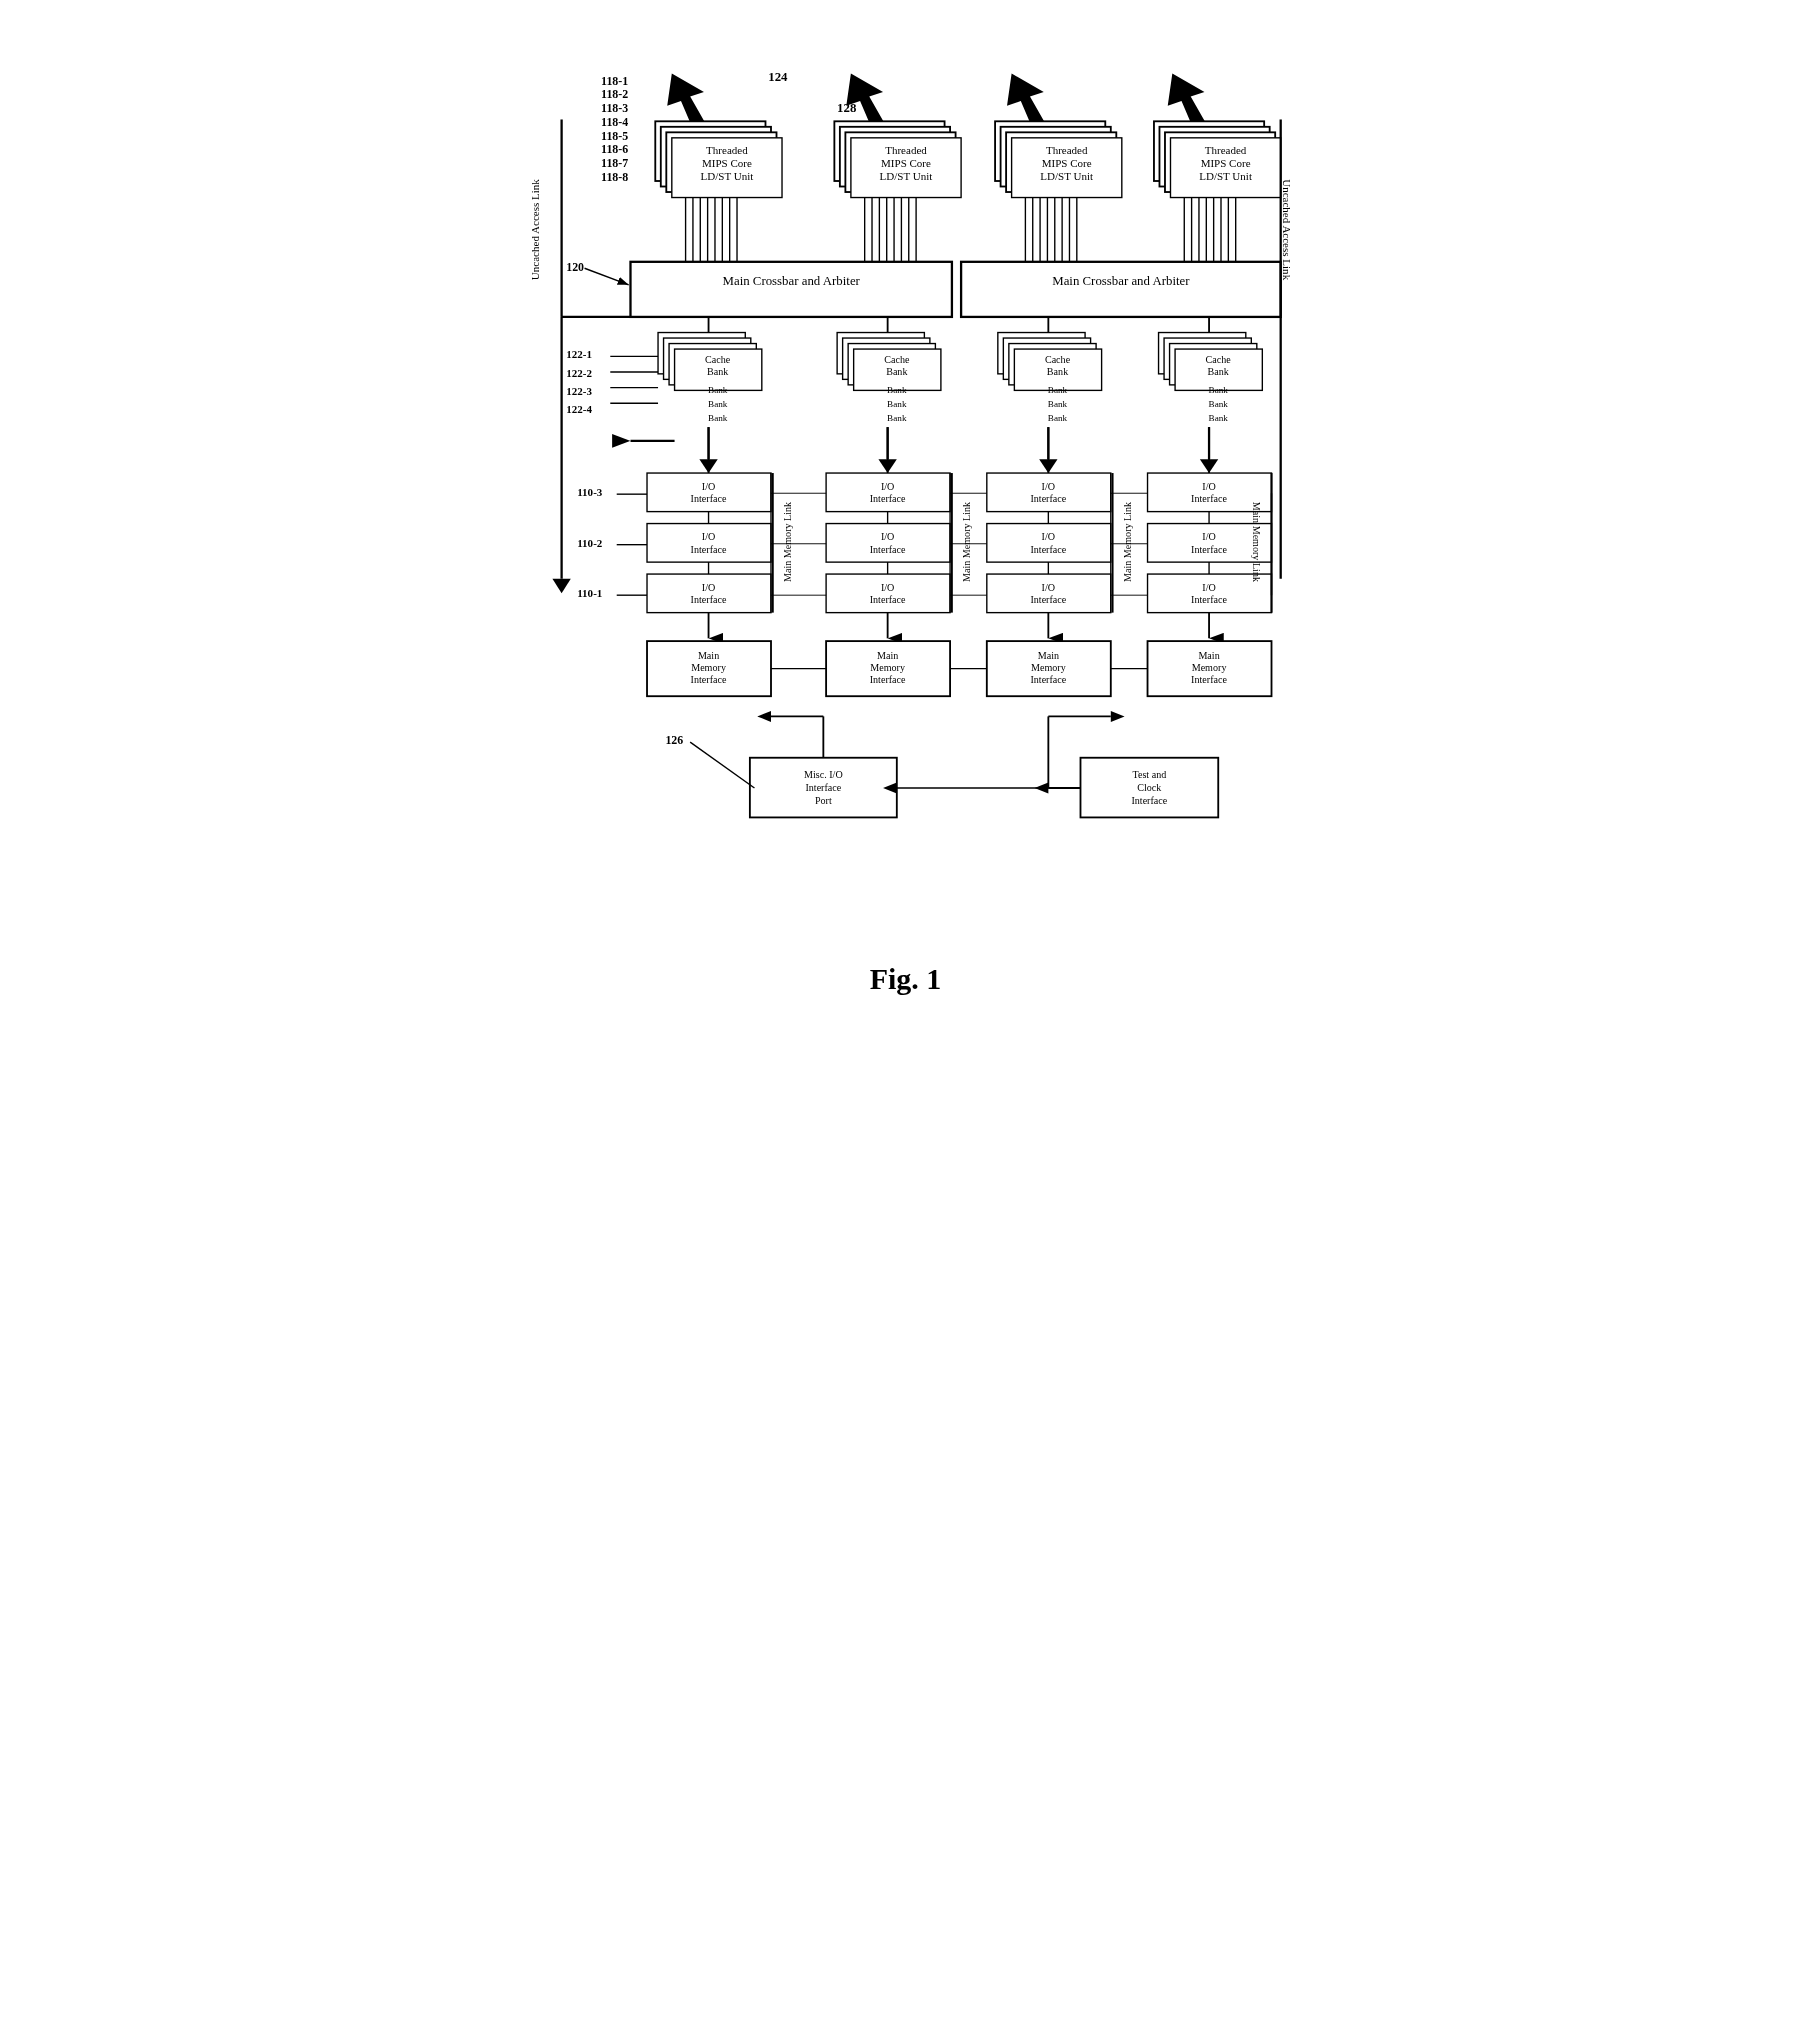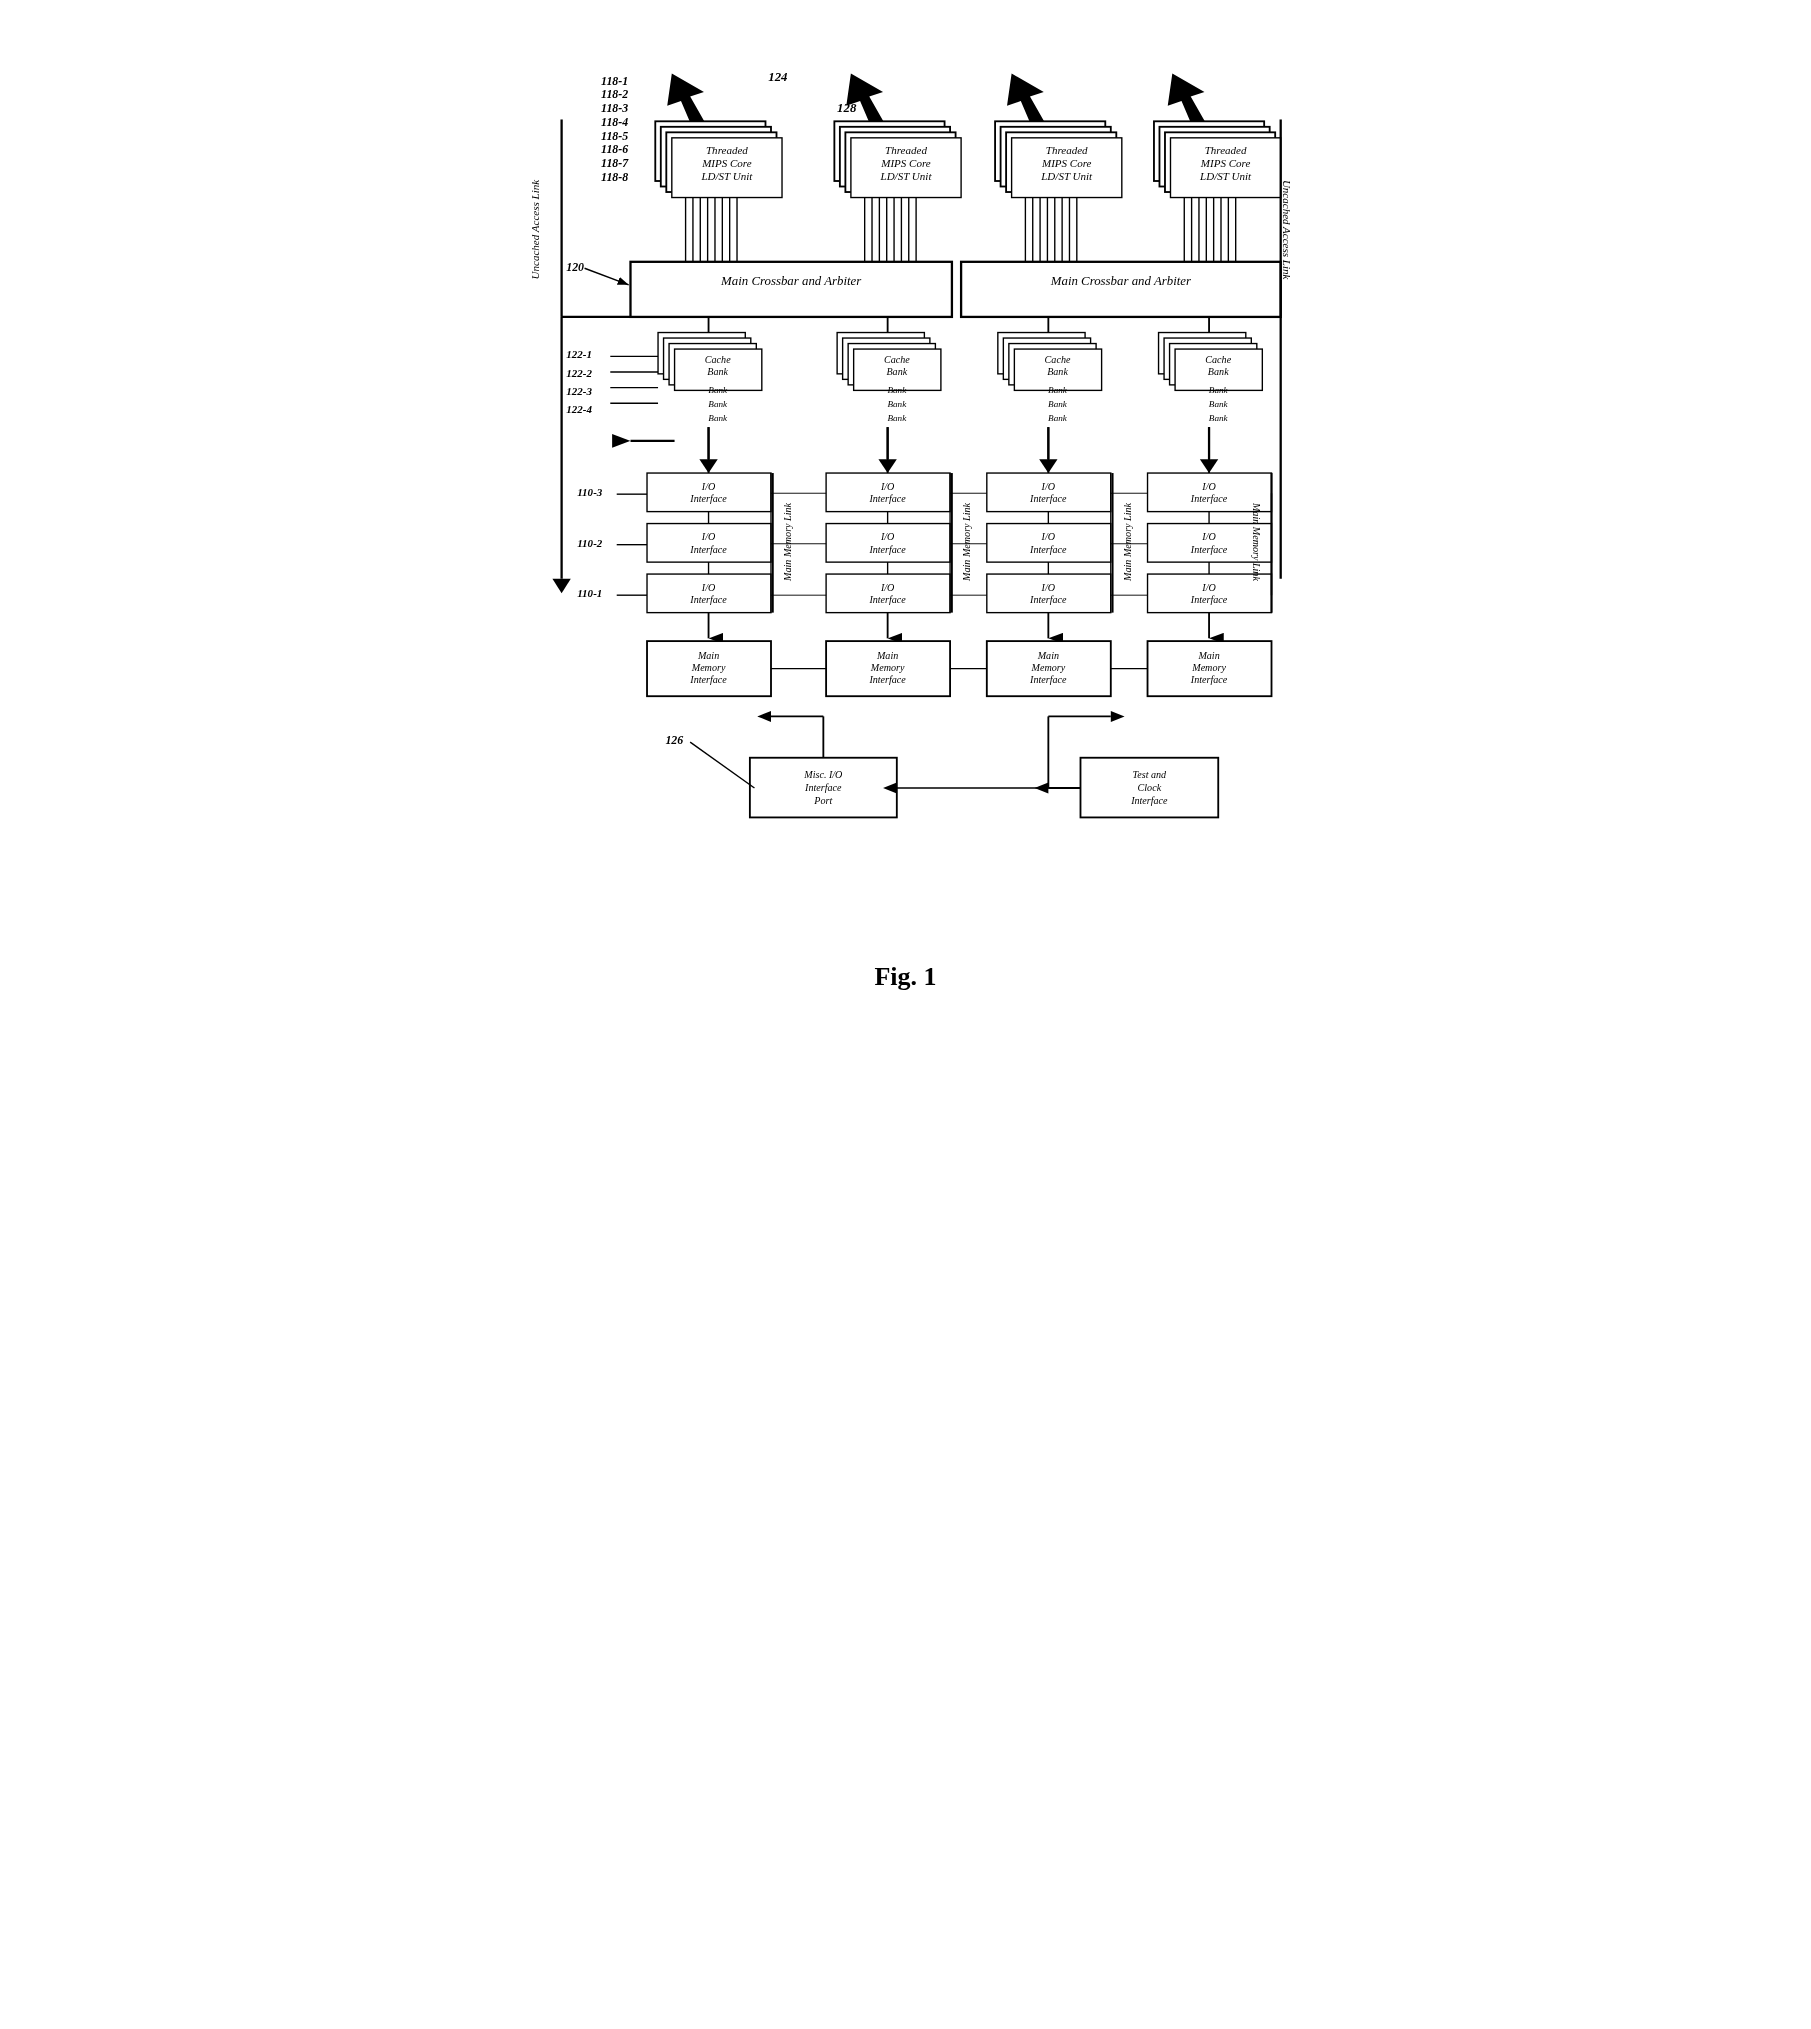--- a/index.html
+++ b/index.html
@@ -16,32 +16,31 @@
       width: 826px;
       background: #fff;
       padding: 27.5px 18.4px 18.4px 18.4px;
       position: relative;
     }
     .diagram-wrapper {
       position: relative;
       width: 790px;
       height: 900px;
       margin: 0 auto;
-      font-style: italic;
     }
 
     
     .diagram-svg {
       width: 100%;
       height: 100%;
     }
 
     .fig-label {
       text-align: center;
-      font-size: 26px;
+      font-size: 30px;
       font-weight: bold;
       margin-top: 16.5px;
       font-family: 'Times New Roman', Times, serif;
     }
   </style>
 </head>
 <body>
 
 <div class="page-container">
   <div class="diagram-wrapper">

